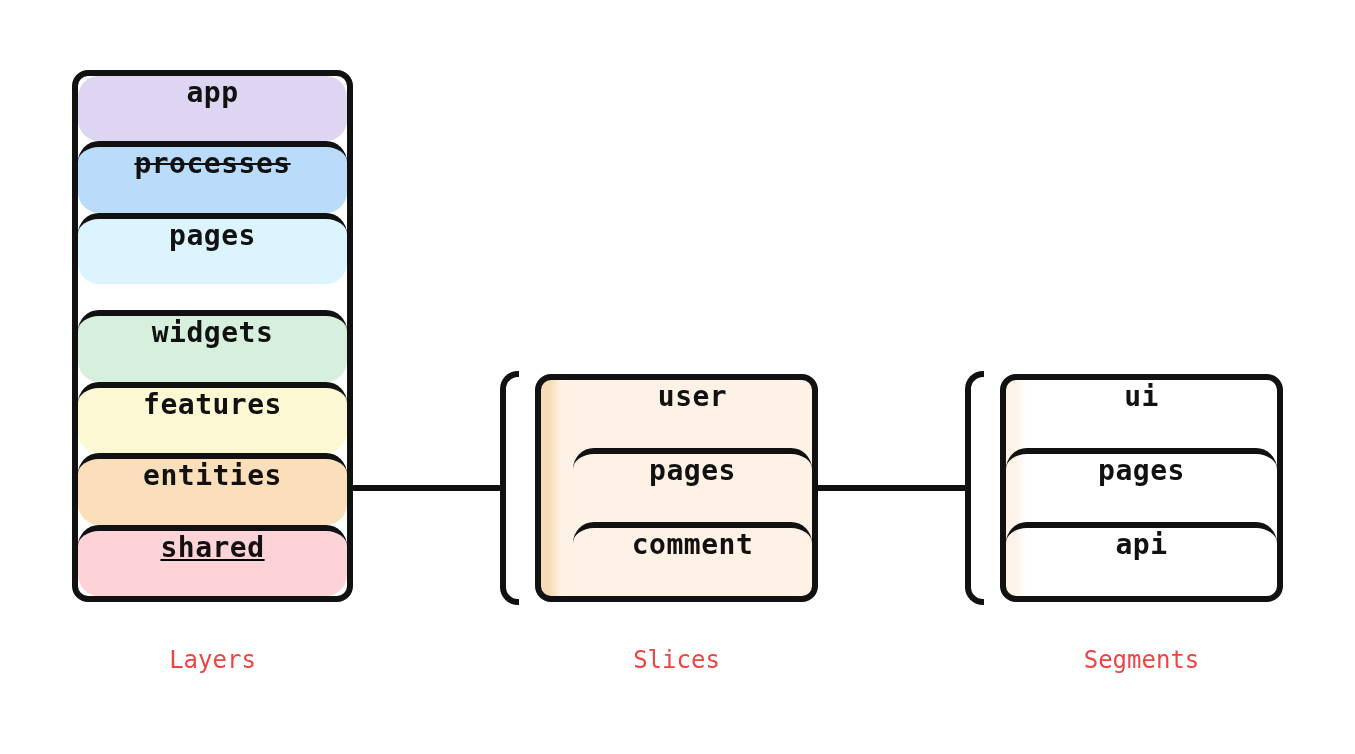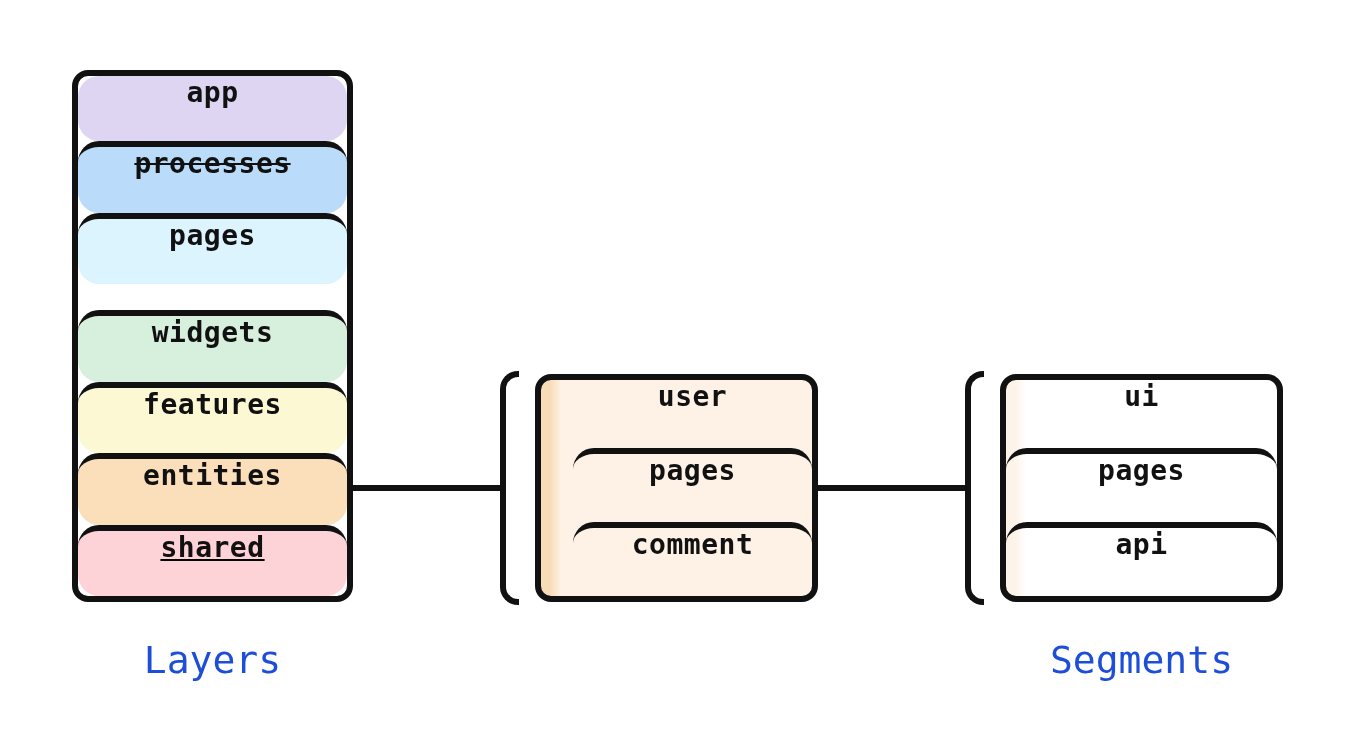--- a/index.html
+++ b/index.html
@@ -88,23 +88,23 @@
   }
   .bracket-1 { left: 500px; }
   .bracket-2 { left: 965px; }
   
   .caption {
     position: absolute;
     top: 638px;
     height: 44px;
     line-height: 44px;
     text-align: center;
-    font-size: 38px;
+    font-size: 24px;
     font-weight: 400;
-    color: #1d4ed8;
+    color: #ef4444;
     white-space: nowrap;
   }
   .caption-layers   { left: 72px;   width: 281px; }
   .caption-slices   { left: 535px;  width: 283px; }
   .caption-segments { left: 1000px; width: 283px; }
 </style>
 </head>
 <body>
 
 <div class="canvas">
@@ -159,15 +159,16 @@
     </div>
     <div class="row">
       <span class="row-label">pages</span>
     </div>
     <div class="row">
       <span class="row-label">api</span>
     </div>
   </div>
 
   <div class="caption caption-layers">Layers</div>
+  <div class="caption caption-slices">Slices</div>
   <div class="caption caption-segments">Segments</div>
 
 </div>
 
 </body></html>

